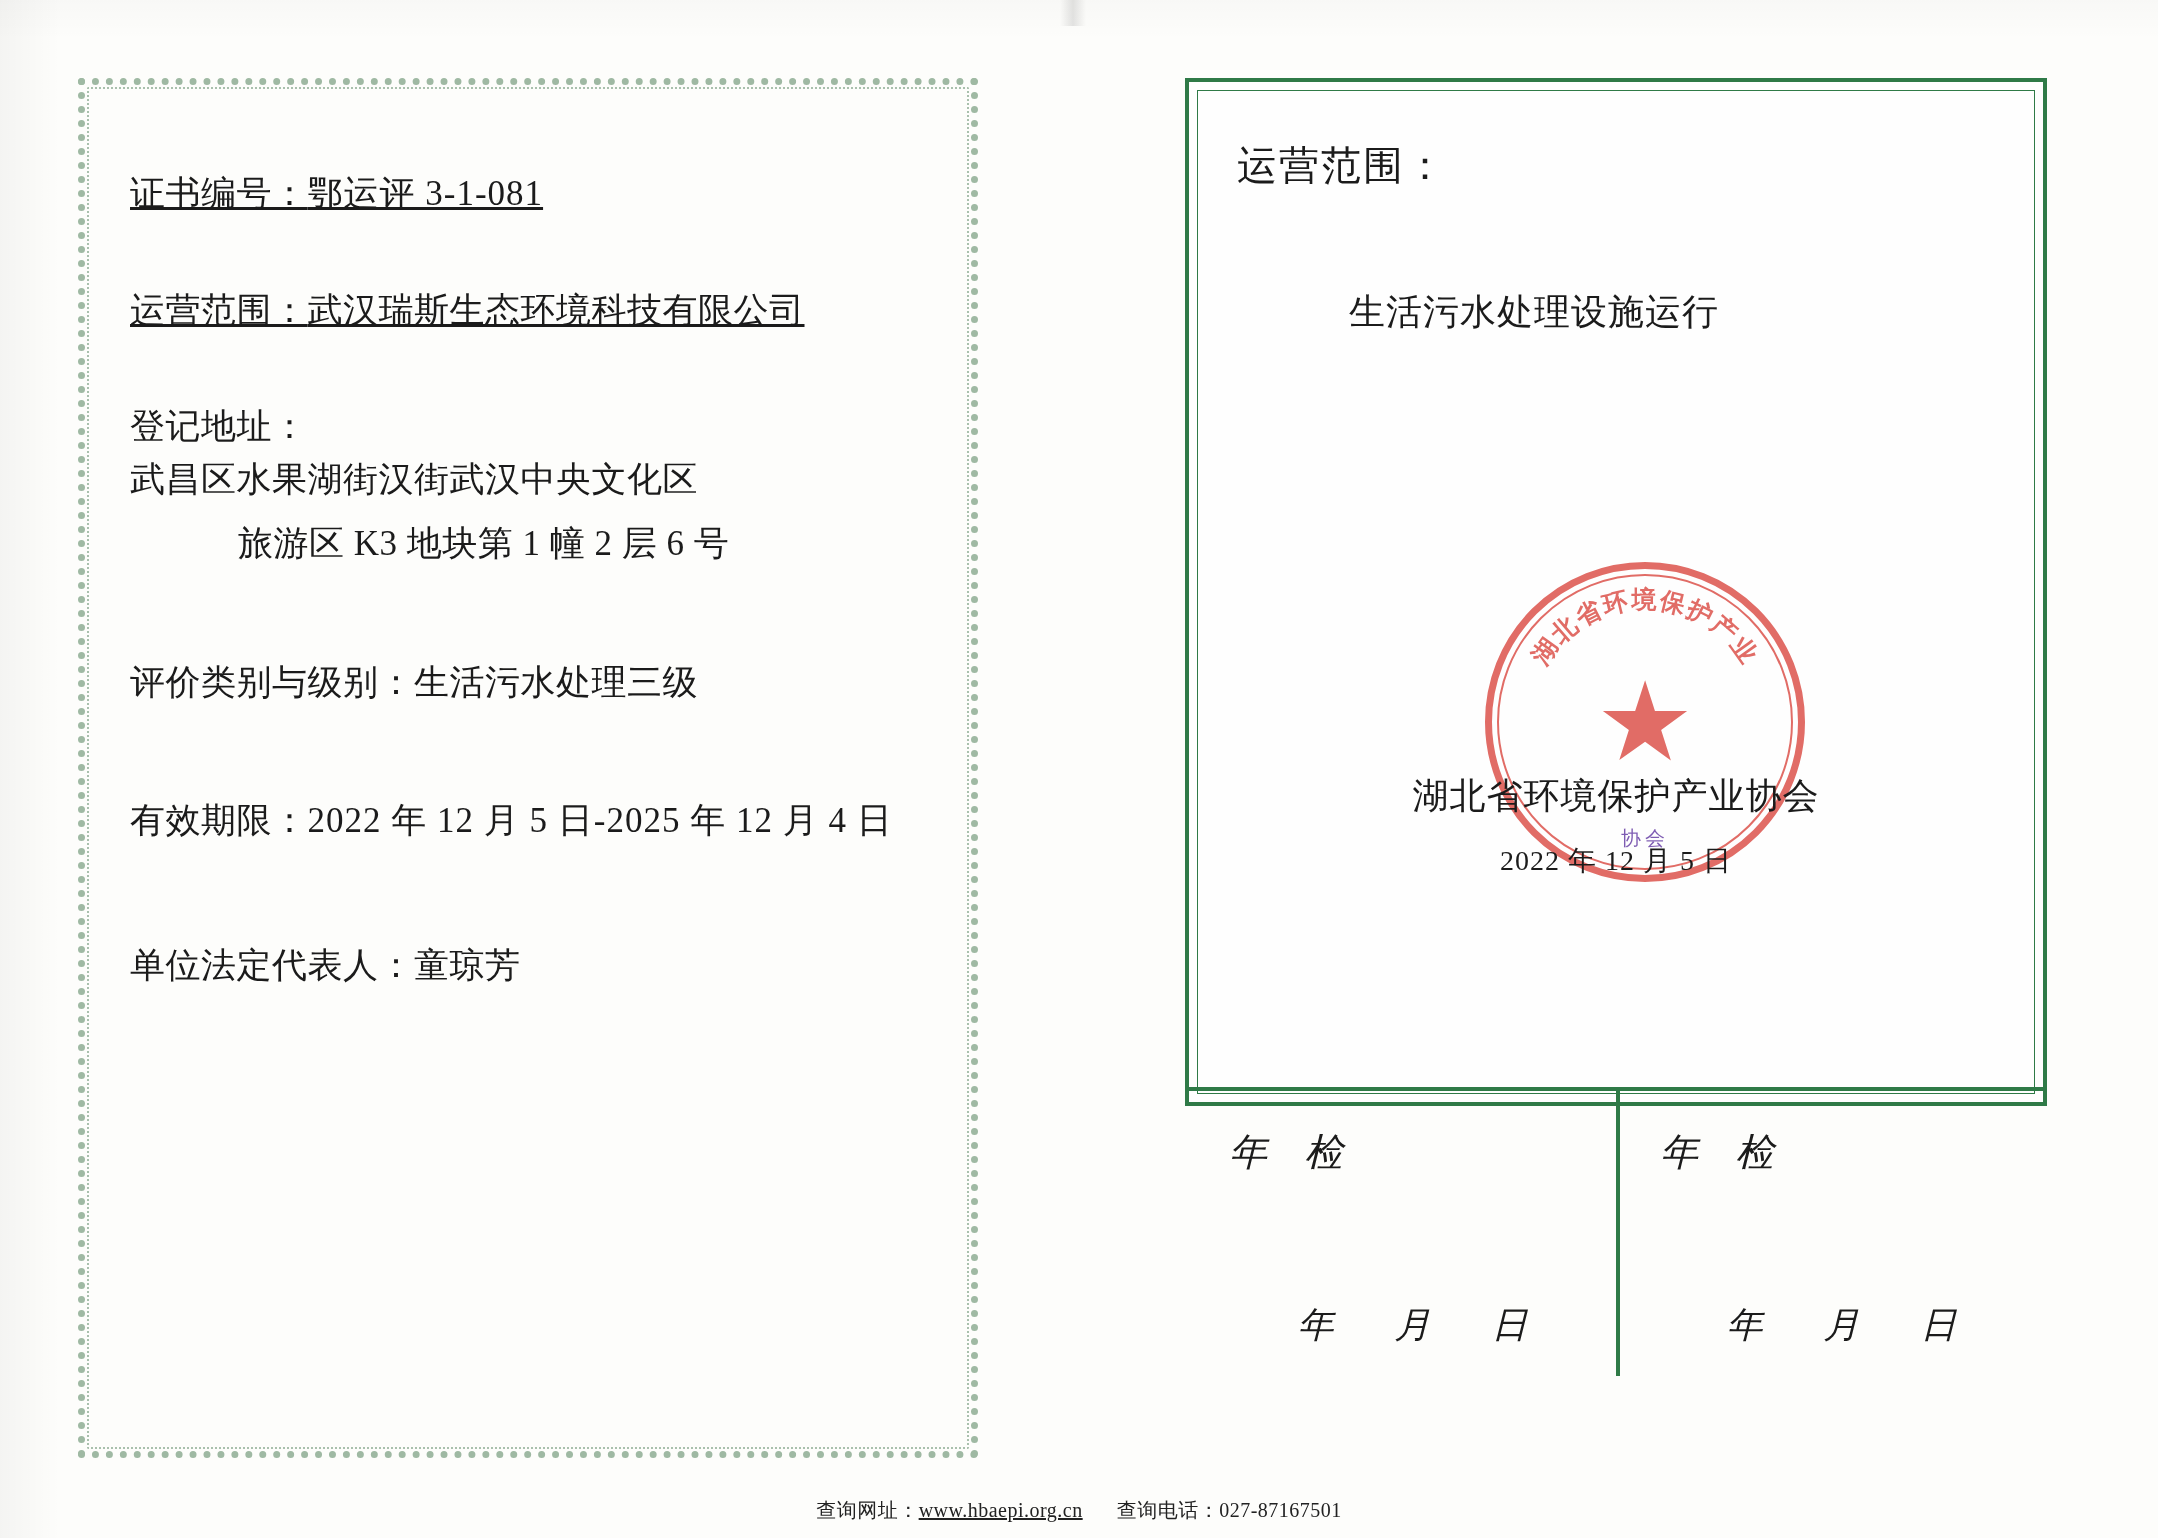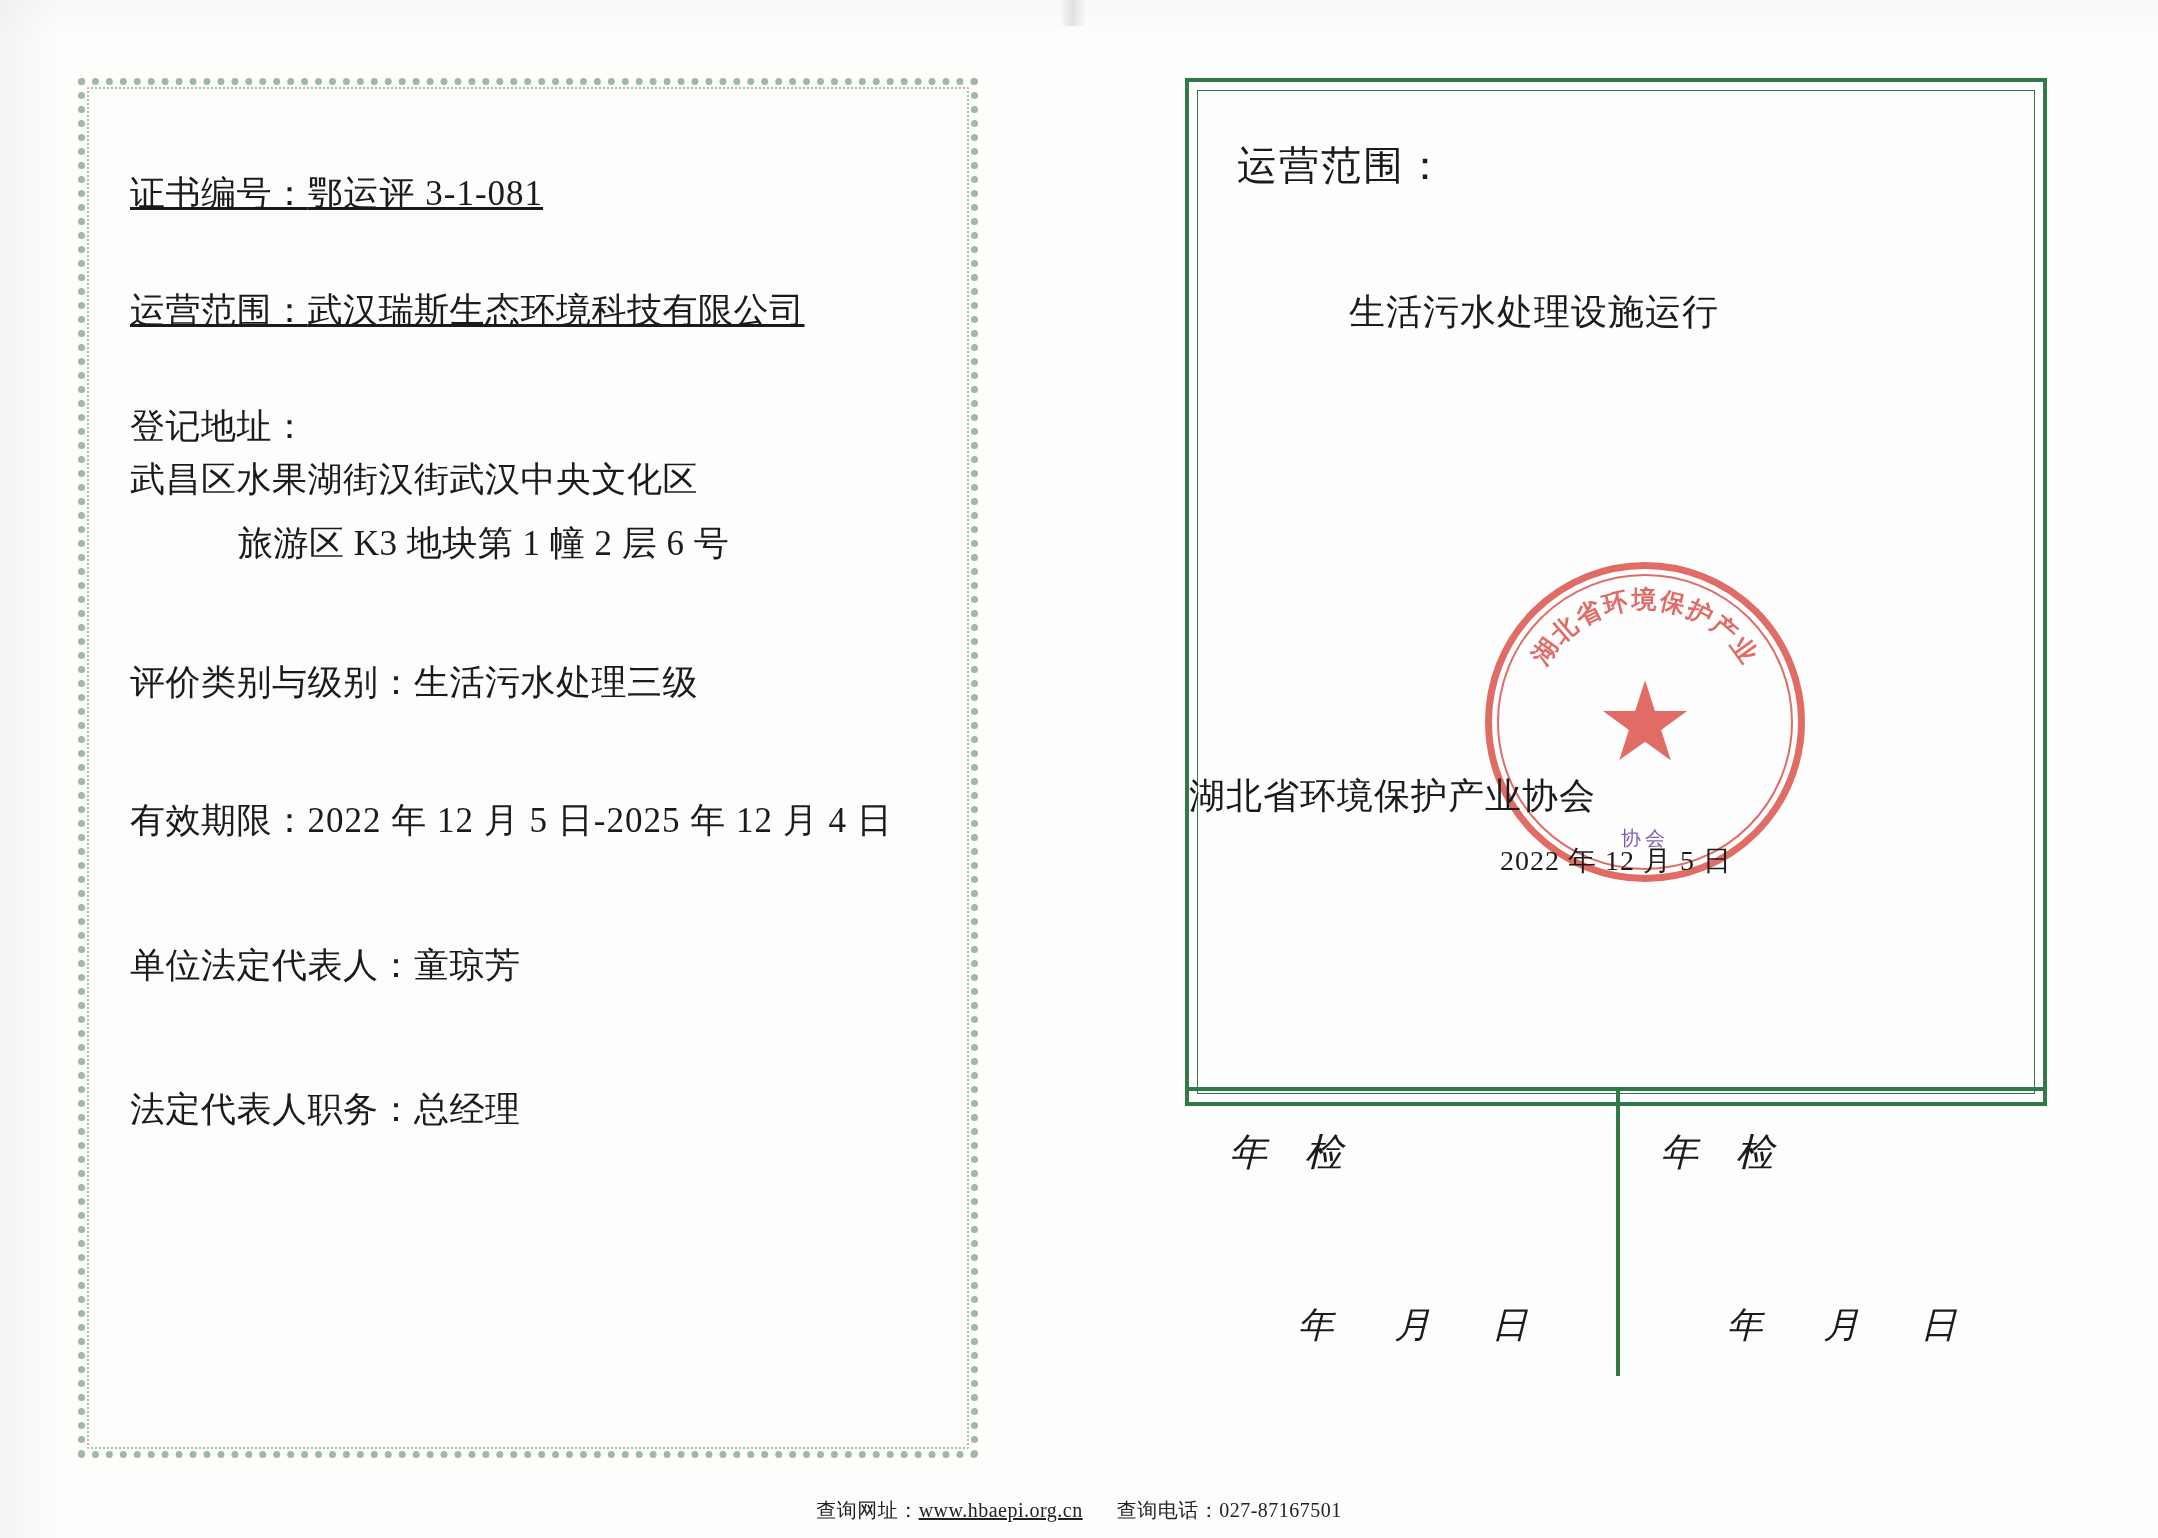--- a/index.html
+++ b/index.html
@@ -134,21 +134,21 @@
     top: 206px;
     font-size: 36px;
     letter-spacing: 1px;
   }
 
   #issuer {
     position: absolute;
     left: 0;
     right: 0;
     top: 690px;
-    text-align: left;
+    text-align: center;
     font-size: 36px;
     letter-spacing: 1px;
   }
   #issue-date {
     position: absolute;
     left: 0;
     right: 0;
     top: 760px;
     text-align: center;
     font-size: 28px;
@@ -292,24 +292,20 @@
       <div class="field sp-3">
         <span class="label">有效期限：</span>
         <span class="value num-val">2022 年 12 月 5 日-2025 年 12 月 4 日</span>
       </div>
 
       <div class="field sp-3">
         <span class="label">单位法定代表人：</span>
         <span class="value">童琼芳</span>
       </div>
 
-      <div class="field">
-        <span class="label">法定代表人职务：</span>
-        <span class="value">总经理</span>
-      </div>
 
     </div>
   </div>
 
   <div id="right-page">
     <div class="right-inner"></div>
 
     <div id="scope-area">
       <div id="scope-title">运营范围：</div>
       <div id="scope-value">生活污水处理设施运行</div>

